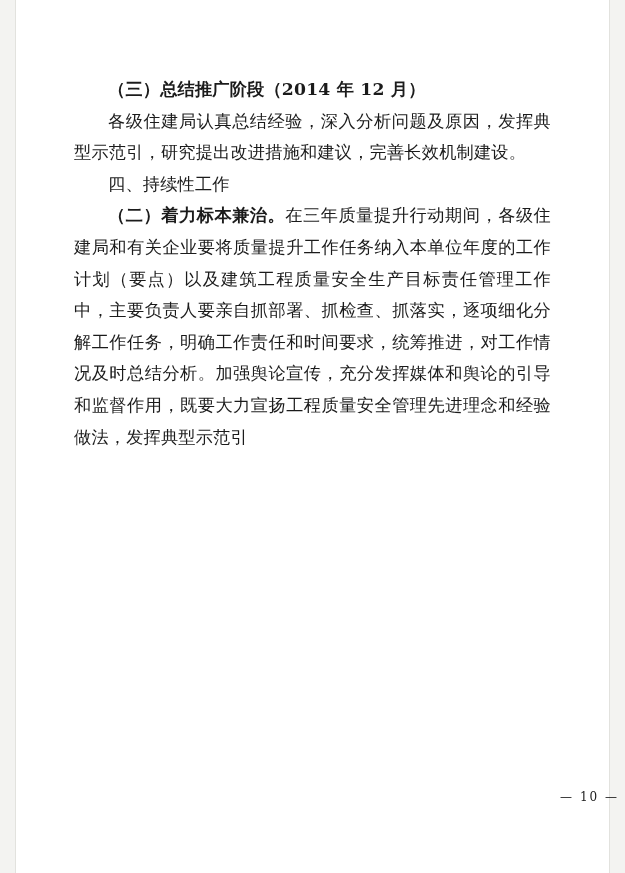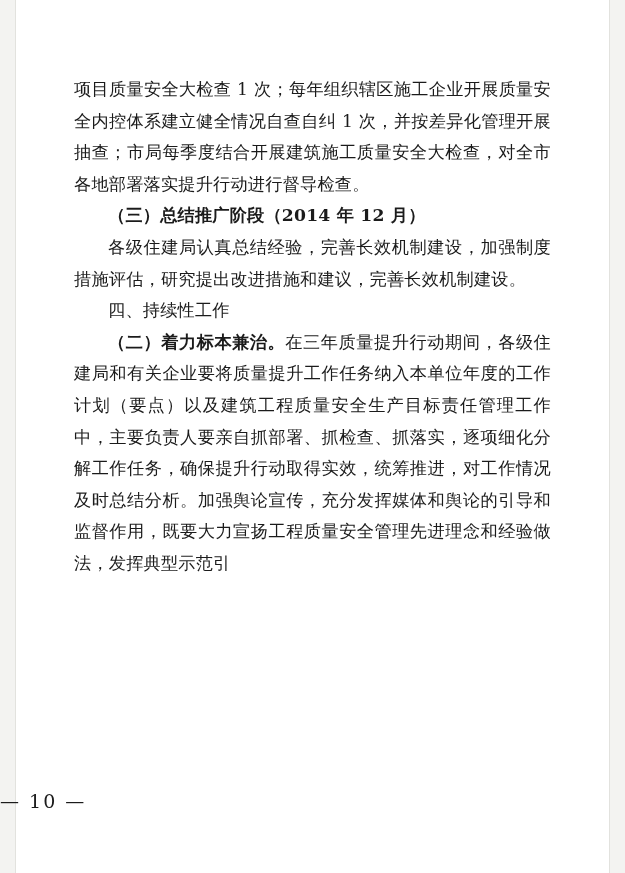--- a/index.html
+++ b/index.html
@@ -55,44 +55,43 @@
   }
   p.plain-head {
     text-indent: 34px;
   }
   .lead-bold {
     font-weight: bold;
   }
   .footer {
     position: absolute;
     left: 0;
-    right: 16px;
+    right: 6px;
     top: 790px;
-    text-align: left;
-    font-size: 19px;
+    text-align: right;
+    font-size: 12px;
     color: #1b1b1b;
     letter-spacing: 2px;
   }
 </style>
 </head>
 <body>
 
 <div class="page">
   <div class="edge-left"></div>
   <div class="edge-right"></div>
 
   <div class="content">
 
-    <p>项目质量安全大检查 1 次；每年组织辖区施工企业开展质量安全内控体系建立健全情况自查自纠 1 次，并按差异化管理开展抽查；市局每季度结合开展建筑施工质量安全大检查，对全市各地部署落实提升行动进行督导检查。</p>
 
     <p class="heading">（三）总结推广阶段（2014 年 12 月）</p>
 
-    <p class="indent">各级住建局认真总结经验，完善长效机制建设，加强制度措施评估，研究提出改进措施和建议，完善长效机制建设。</p>
+    <p class="indent">各级住建局认真总结经验，深入分析问题及原因，发挥典型示范引，研究提出改进措施和建议，完善长效机制建设。</p>
 
     <p class="plain-head">四、持续性工作</p>
 
 
-    <p class="indent"><span class="lead-bold">（二）着力标本兼治。</span><span>在三年质量提升行动期间，各级住建局和有关企业要将质量提升工作任务纳入本单位年度的工作计划（要点）以及建筑工程质量安全生产目标责任管理工作中，主要负责人要亲自抓部署、抓检查、抓落实，逐项细化分解工作任务，确保提升行动取得实效，统筹推进，对工作情况及时总结分析。加强舆论宣传，充分发挥媒体和舆论的引导和监督作用，既要大力宣扬工程质量安全管理先进理念和经验做法，发挥典型示范引</span></p>
+    <p class="indent"><span class="lead-bold">（二）着力标本兼治。</span><span>在三年质量提升行动期间，各级住建局和有关企业要将质量提升工作任务纳入本单位年度的工作计划（要点）以及建筑工程质量安全生产目标责任管理工作中，主要负责人要亲自抓部署、抓检查、抓落实，逐项细化分解工作任务，明确工作责任和时间要求，统筹推进，对工作情况及时总结分析。加强舆论宣传，充分发挥媒体和舆论的引导和监督作用，既要大力宣扬工程质量安全管理先进理念和经验做法，发挥典型示范引</span></p>
 
   </div>
 
   <div class="footer">— 10 —</div>
 </div>
 
 </body></html>

